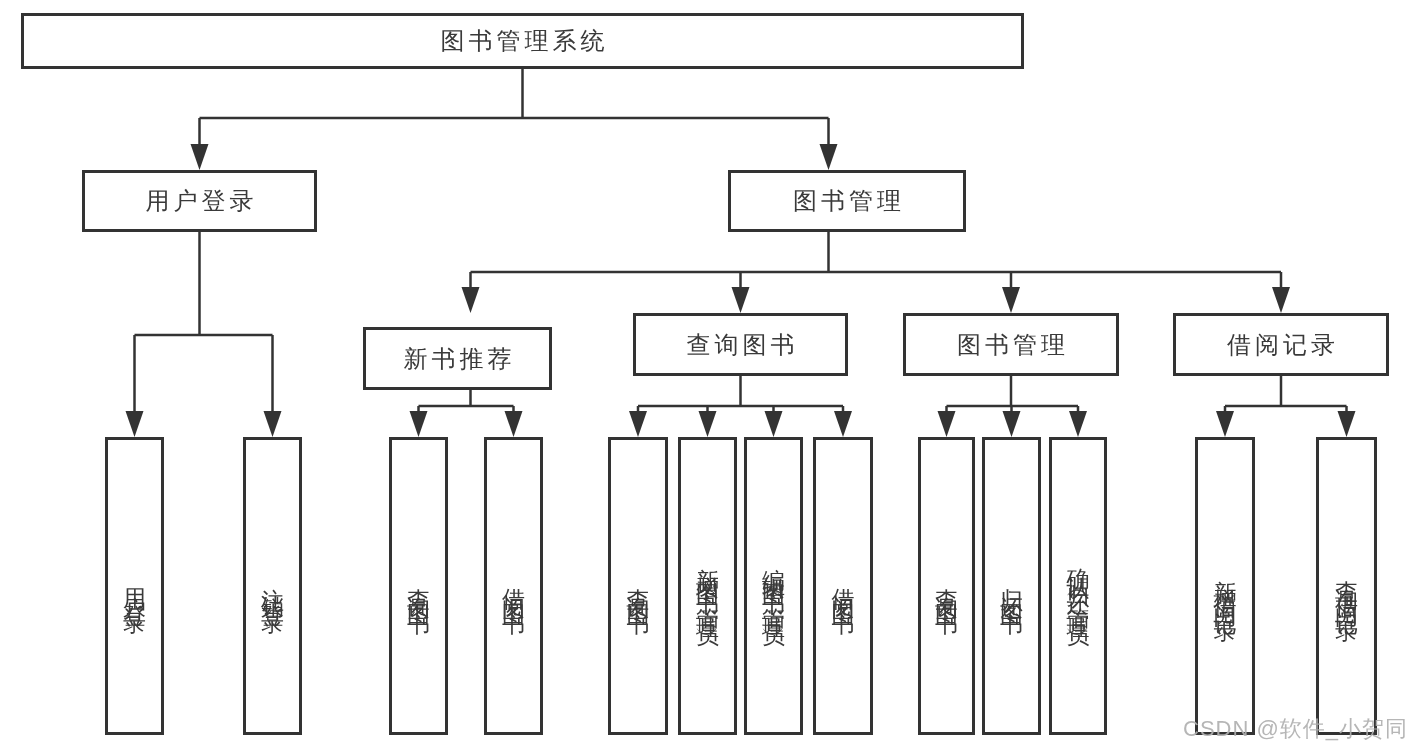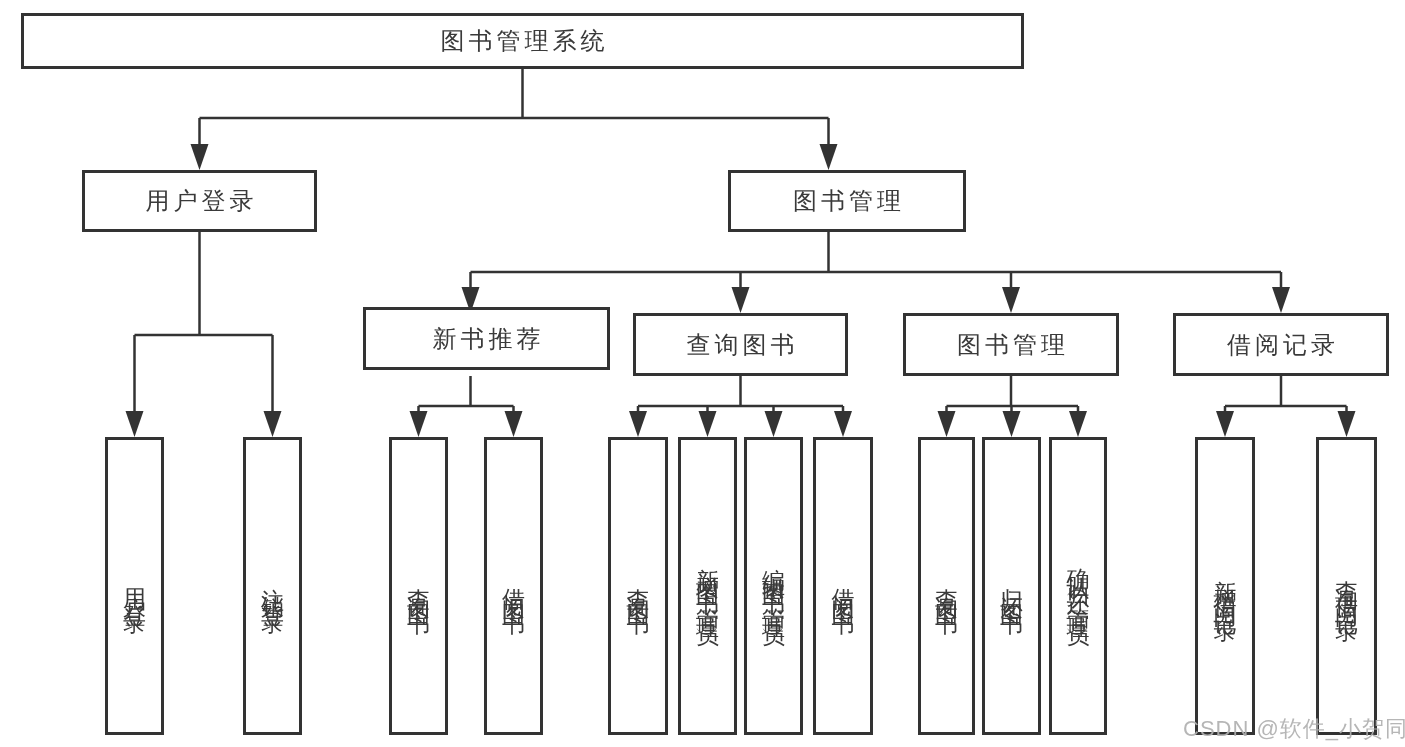--- a/index.html
+++ b/index.html
@@ -102,21 +102,21 @@
       <polygon points="1216,411 1234,411 1225,437"></polygon>
       <polygon points="1337.5,411 1355.5,411 1346.5,437"></polygon>
     </g>
   </svg>
 
   <div class="box" style="left:21px;top:13px;width:1003px;height:56px">图书管理系统</div>
 
   <div class="box" style="left:82px;top:170px;width:235px;height:62px">用户登录</div>
   <div class="box" style="left:728px;top:170px;width:238px;height:62px">图书管理</div>
 
-  <div class="box" style="left:363px;top:307px;width:247px;height:63px">新书推荐</div>
+  <div class="box" style="left:363px;top:327px;width:189px;height:63px">新书推荐</div>
   <div class="box" style="left:633px;top:313px;width:215px;height:63px">查询图书</div>
   <div class="box" style="left:903px;top:313px;width:216px;height:63px">图书管理</div>
   <div class="box" style="left:1173px;top:313px;width:216px;height:63px">借阅记录</div>
 
   <div class="vbox" style="left:105px;top:437px;width:59px;height:298px">用户登录</div>
   <div class="vbox" style="left:243px;top:437px;width:59px;height:298px">注销登录</div>
 
   <div class="vbox" style="left:389px;top:437px;width:59px;height:298px">查询图书</div>
   <div class="vbox" style="left:484px;top:437px;width:59px;height:298px">借阅图书</div>
 

